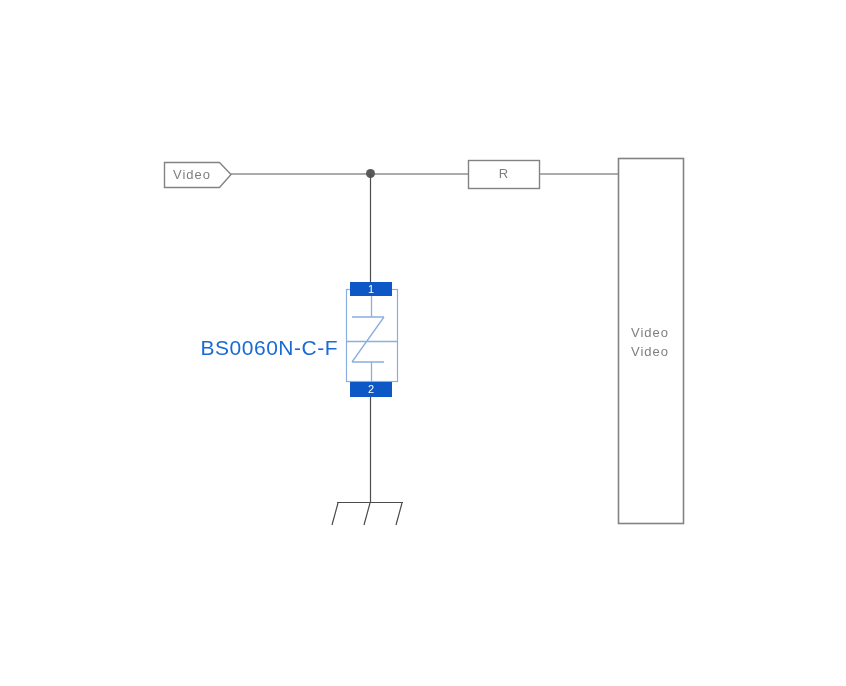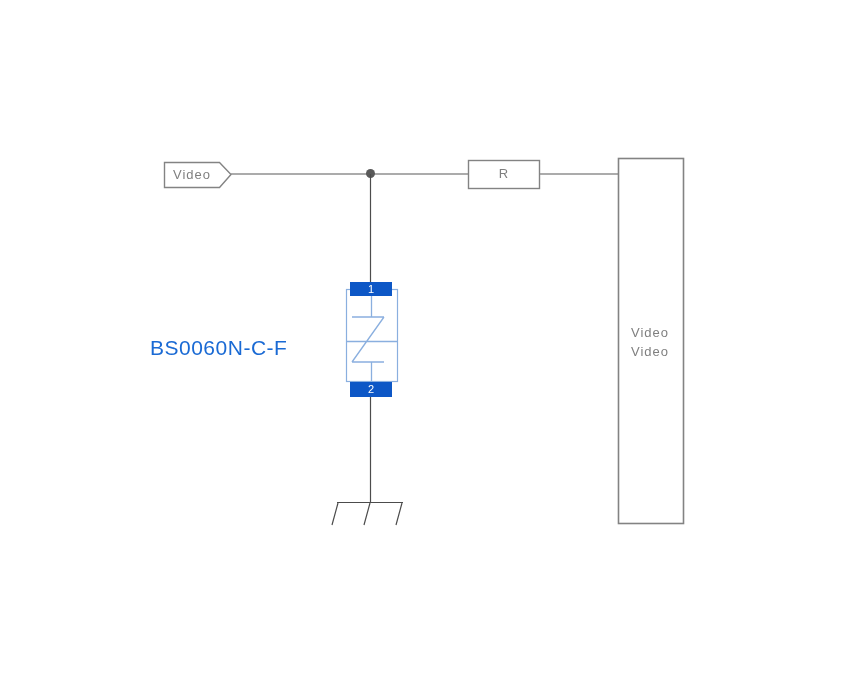--- a/index.html
+++ b/index.html
@@ -22,21 +22,21 @@
   .dot{fill:var(--junction-dot);stroke:none;}
   .pad{fill:var(--pad-blue);stroke:none;}
   .sym{stroke:var(--symbol-blue);stroke-width:1.3;fill:none;}
   .sym-rect{stroke:var(--symbol-blue);stroke-width:1.2;fill:#ffffff;}
   .label{position:absolute;white-space:nowrap;}
   .gray-label{color:var(--text-gray);font-size:13px;letter-spacing:1px;}
   .tag-label{left:164px;top:162px;width:56px;height:25px;line-height:25px;text-align:center;}
   .res-label{left:468px;top:160px;width:72px;height:28px;line-height:28px;text-align:center;}
   .chip-label{left:631px;top:323px;width:56px;line-height:19px;font-size:13px;}
   .device-label{
-    left:150px;top:334px;width:188px;text-align:left;
+    left:150px;top:334px;width:188px;text-align:right;
     color:var(--label-blue);font-size:21px;line-height:27px;letter-spacing:0.5px;
   }
   .pin-label{
     color:#ffffff;font-size:11px;text-align:center;font-weight:400;
   }
   .pin-top{left:350px;top:282px;width:42px;height:14px;line-height:14px;}
   .pin-bottom{left:350px;top:382px;width:42px;height:15px;line-height:15px;}
 </style>
 </head>
 <body>

